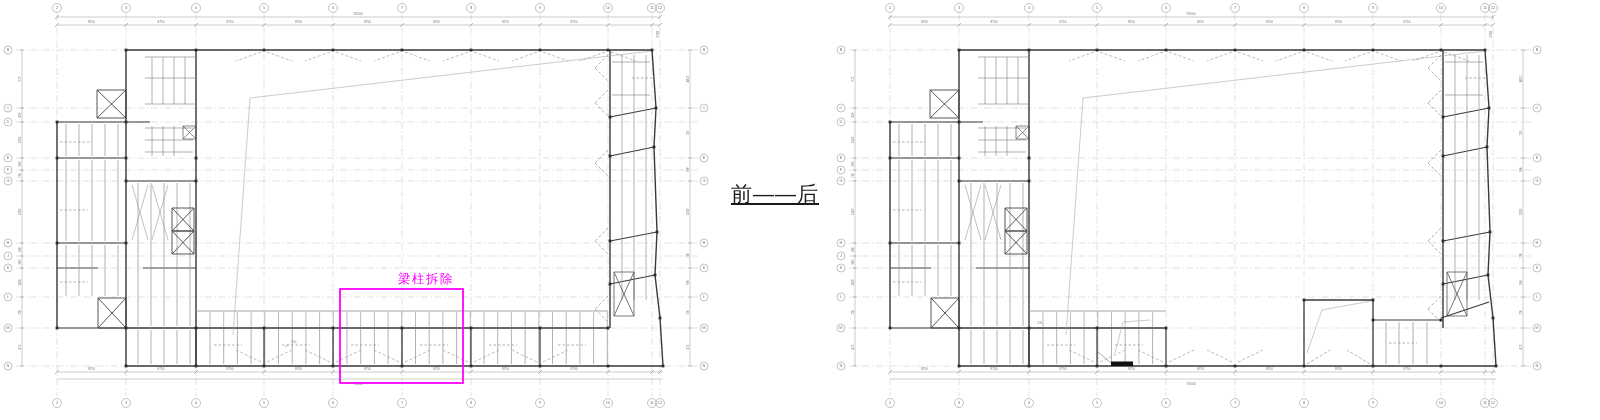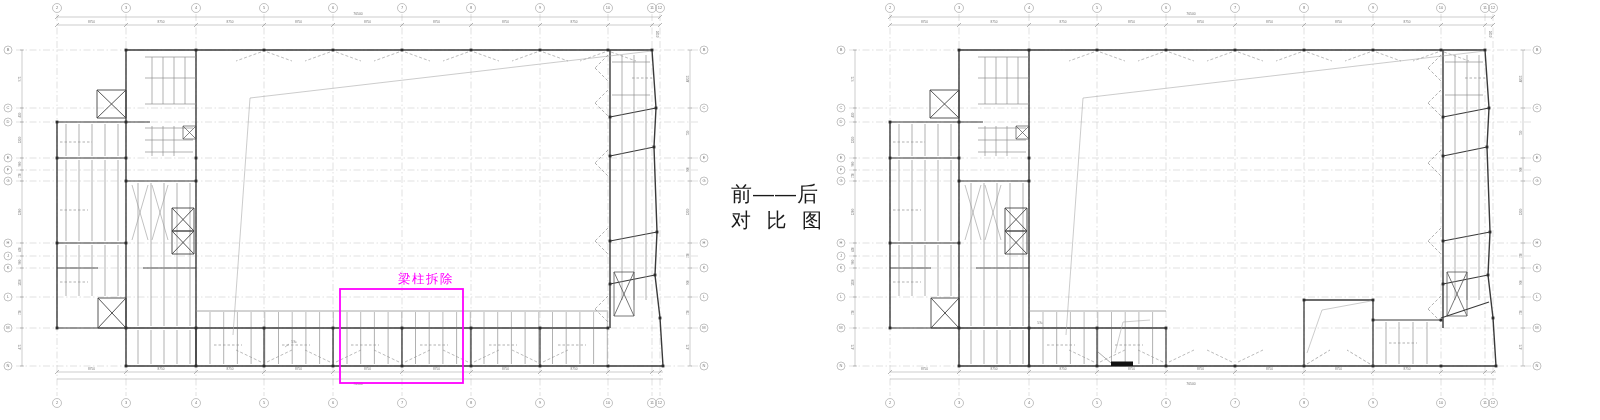--- a/index.html
+++ b/index.html
@@ -2,21 +2,21 @@
 <html><head>
 <meta charset="utf-8">
 <style>
   html,body{margin:0;padding:0;background:#ffffff;}
   .stage{position:relative;width:1600px;height:420px;background:#ffffff;overflow:hidden;
          font-family:"Liberation Sans",sans-serif;}
   .plan{position:absolute;top:0;}
   #plan-before{left:0;}
   #plan-after{left:833px;}
   .caption{position:absolute;left:731px;top:181px;width:112px;color:#1a1a1a;
-           font-family:"Liberation Sans",sans-serif;}
+           font-family:"Liberation Sans",sans-serif;text-decoration:underline;}
   .caption .l1{display:block;font-size:21px;line-height:26px;letter-spacing:1px;white-space:nowrap;}
   .caption .l2{display:block;font-size:20px;line-height:26px;letter-spacing:5px;white-space:nowrap;}
 </style>
 </head>
 <body>
 
 <div class="stage">
   <svg id="plan-before" class="plan" width="710" height="420" viewBox="0 0 710 420">
       <g>
         <line x1="16" y1="50" x2="700" y2="50" stroke="#c2c2c2" stroke-width="0.5" stroke-dasharray="7 2.5 1.5 2.5"></line>
@@ -482,21 +482,20 @@
         <line x1="289" y1="344" x2="285" y2="347" stroke="#888" stroke-width="0.5"></line>
       </g>
       <g>
         <rect x="340" y="289" width="123" height="94" fill="none" stroke="#ff00ff" stroke-width="1.8"></rect>
         <text x="398" y="283" font-size="12.5" fill="#ff00ff" font-family="&quot;Liberation Sans&quot;,sans-serif" text-anchor="start" letter-spacing="1.5">梁柱拆除</text>
       </g>
     </svg>
 
   <div class="caption">
     <span class="l1">前——后</span>
-    <span class="l2">对 比 图</span>
   </div>
 
   <svg id="plan-after" class="plan" width="710" height="420" viewBox="0 0 710 420">
       <g>
         <line x1="16" y1="50" x2="700" y2="50" stroke="#c2c2c2" stroke-width="0.5" stroke-dasharray="7 2.5 1.5 2.5"></line>
         <line x1="16" y1="108" x2="700" y2="108" stroke="#c2c2c2" stroke-width="0.5" stroke-dasharray="7 2.5 1.5 2.5"></line>
         <line x1="16" y1="122" x2="700" y2="122" stroke="#c2c2c2" stroke-width="0.5" stroke-dasharray="7 2.5 1.5 2.5"></line>
         <line x1="16" y1="158" x2="700" y2="158" stroke="#c2c2c2" stroke-width="0.5" stroke-dasharray="7 2.5 1.5 2.5"></line>
         <line x1="16" y1="170" x2="700" y2="170" stroke="#c2c2c2" stroke-width="0.5" stroke-dasharray="7 2.5 1.5 2.5"></line>
         <line x1="16" y1="181" x2="700" y2="181" stroke="#c2c2c2" stroke-width="0.5" stroke-dasharray="7 2.5 1.5 2.5"></line>

